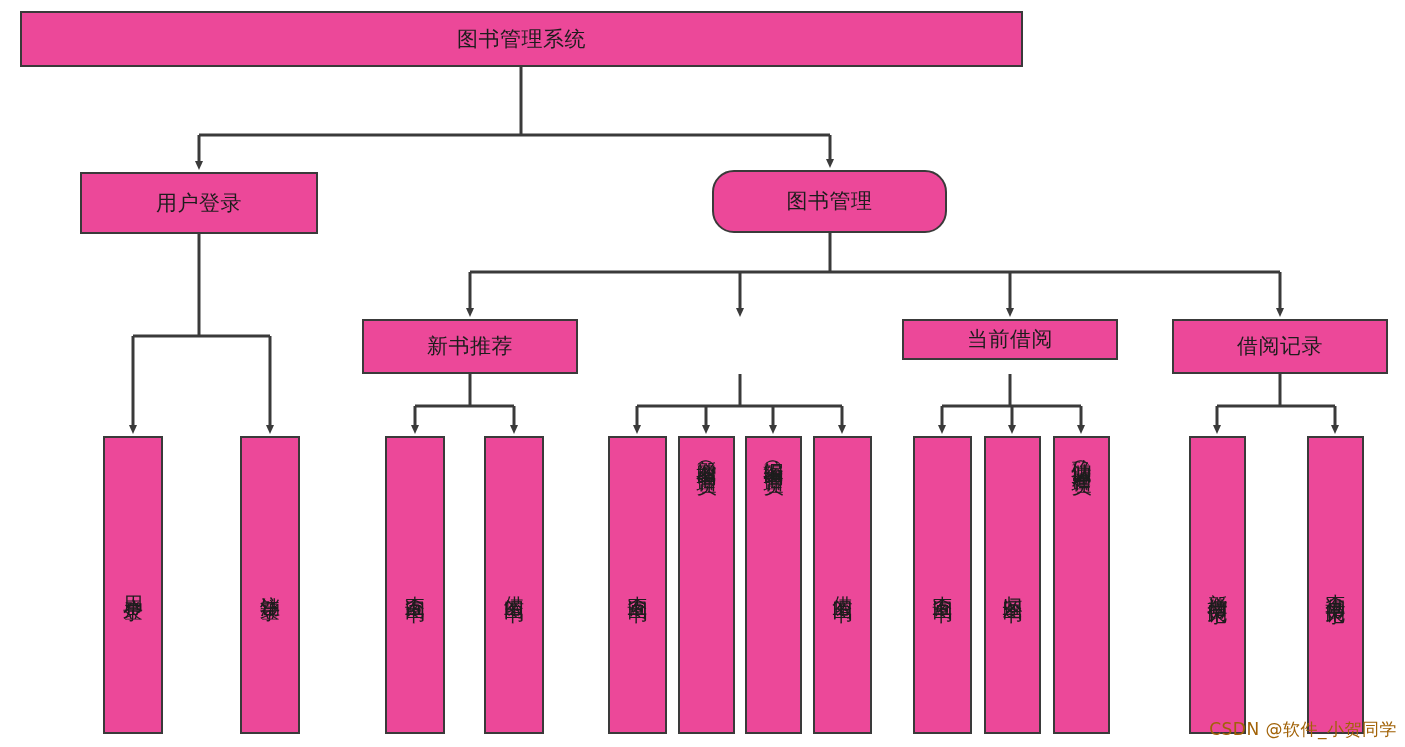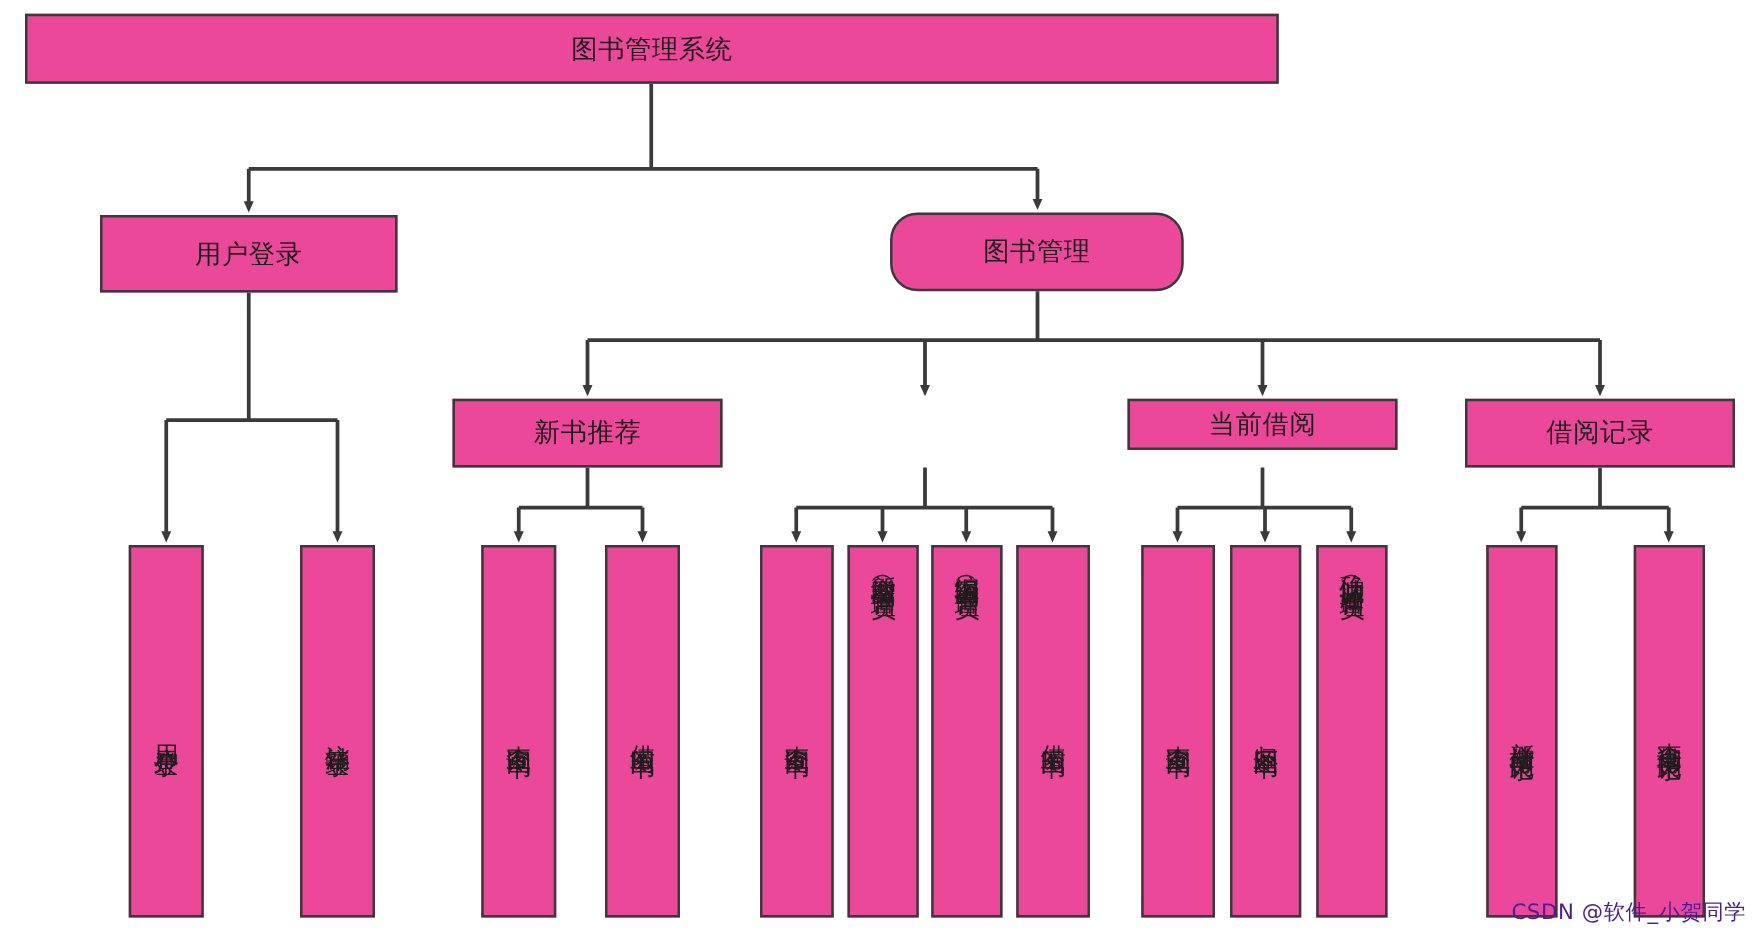--- a/index.html
+++ b/index.html
@@ -64,21 +64,21 @@
     font-size: 20px;
     line-height: 1.06;
     letter-spacing: 2.5px;
     white-space: nowrap;
   }
   #watermark {
     position: absolute;
     right: 8px;
     bottom: 6px;
     font-size: 17px;
-    color: #4c1d95;
+    color: #a16207;
     letter-spacing: 0.5px;
     z-index: 5;
     white-space: nowrap;
     font-family: "DejaVu Sans", "Liberation Sans", sans-serif;
   }
 </style>
 </head>
 <body>
 
 <div id="canvas">

